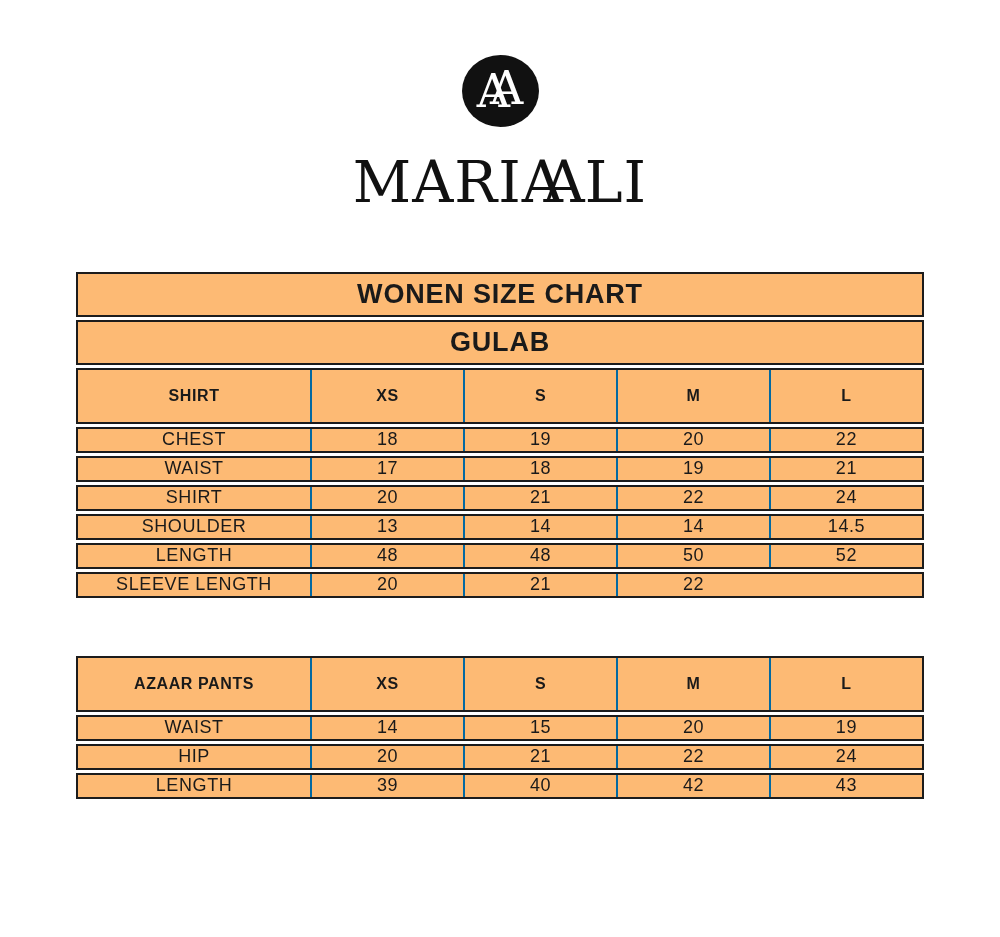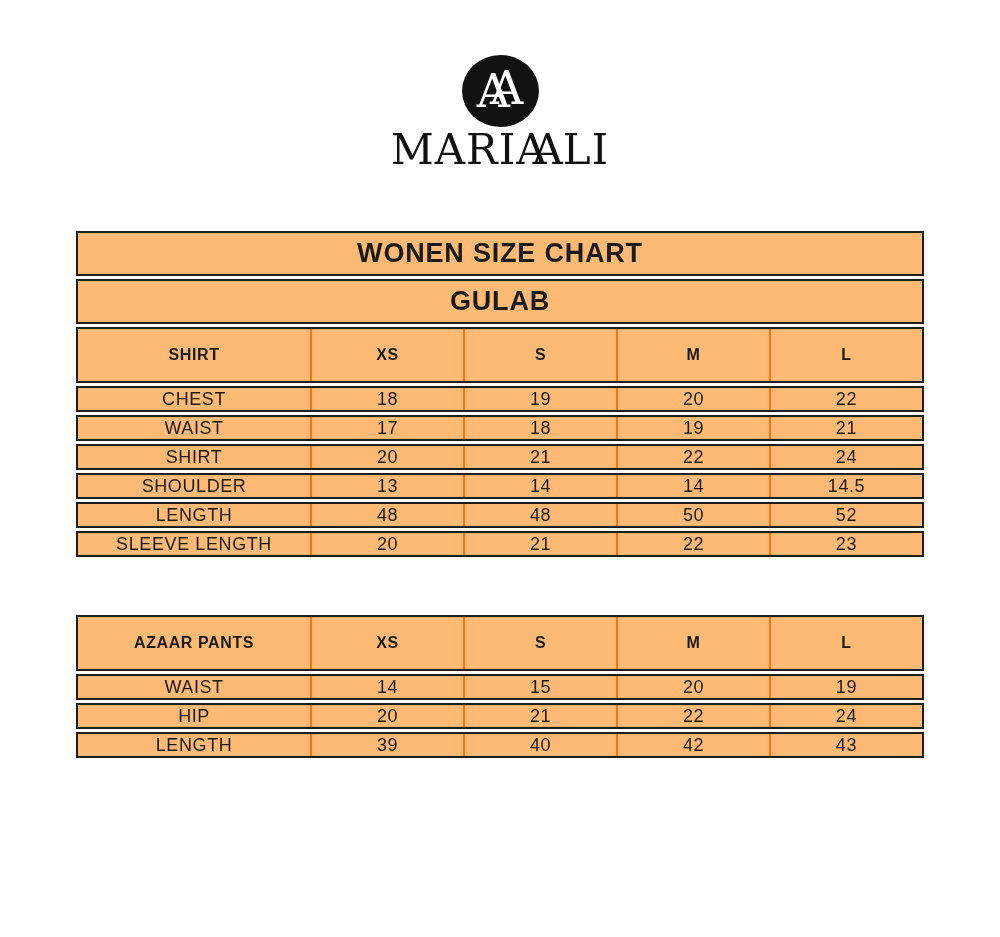--- a/index.html
+++ b/index.html
@@ -32,23 +32,23 @@
   }
   .mono-a {
     font-family: "DejaVu Serif", serif;
     color: #ffffff;
     font-size: 46px;
     line-height: 1;
     display: inline-block;
   }
   .mono-a.a2 { margin-left: -20px; margin-top: -6px; }
   .brand-name {
-    margin-top: 0;
+    margin-top: 24px;
     font-family: "DejaVu Serif", serif;
-    font-size: 42px;
+    font-size: 57px;
     line-height: 1.1;
     letter-spacing: 1px;
     color: #111111;
     white-space: nowrap;
   }
   .brand-name .aa {
     letter-spacing: -0.34em;
     padding-right: 0.34em;
   }
 
@@ -71,21 +71,21 @@
   }
   .cell {
     display: flex;
     align-items: center;
     justify-content: center;
     text-align: center;
     letter-spacing: 0.6px;
   }
   .cell.full { width: 100%; }
   .cell.label { width: 27.5%; }
-  .cell.val { width: 18.125%; border-left: 2px solid #f97316; }
+  .cell.val { width: 18.125%; border-left: 2px solid #0369a1; }
 
   .trow.banner .cell {
     height: 41px;
     font-size: 27px;
     font-weight: 600;
     letter-spacing: 0.8px;
   }
   .trow.head .cell {
     height: 52px;
     font-size: 16px;
@@ -166,21 +166,20 @@
       <div class="cell val">48</div>
       <div class="cell val">50</div>
       <div class="cell val">52</div>
     </div>
 
     <div class="trow data">
       <div class="cell label">SLEEVE LENGTH</div>
       <div class="cell val">20</div>
       <div class="cell val">21</div>
       <div class="cell val">22</div>
-      <div class="cell val">23</div>
     </div>
   </section>
 
   <section class="chart chart-pants">
 
     <div class="trow head">
       <div class="cell label">AZAAR PANTS</div>
       <div class="cell val">XS</div>
       <div class="cell val">S</div>
       <div class="cell val">M</div>

